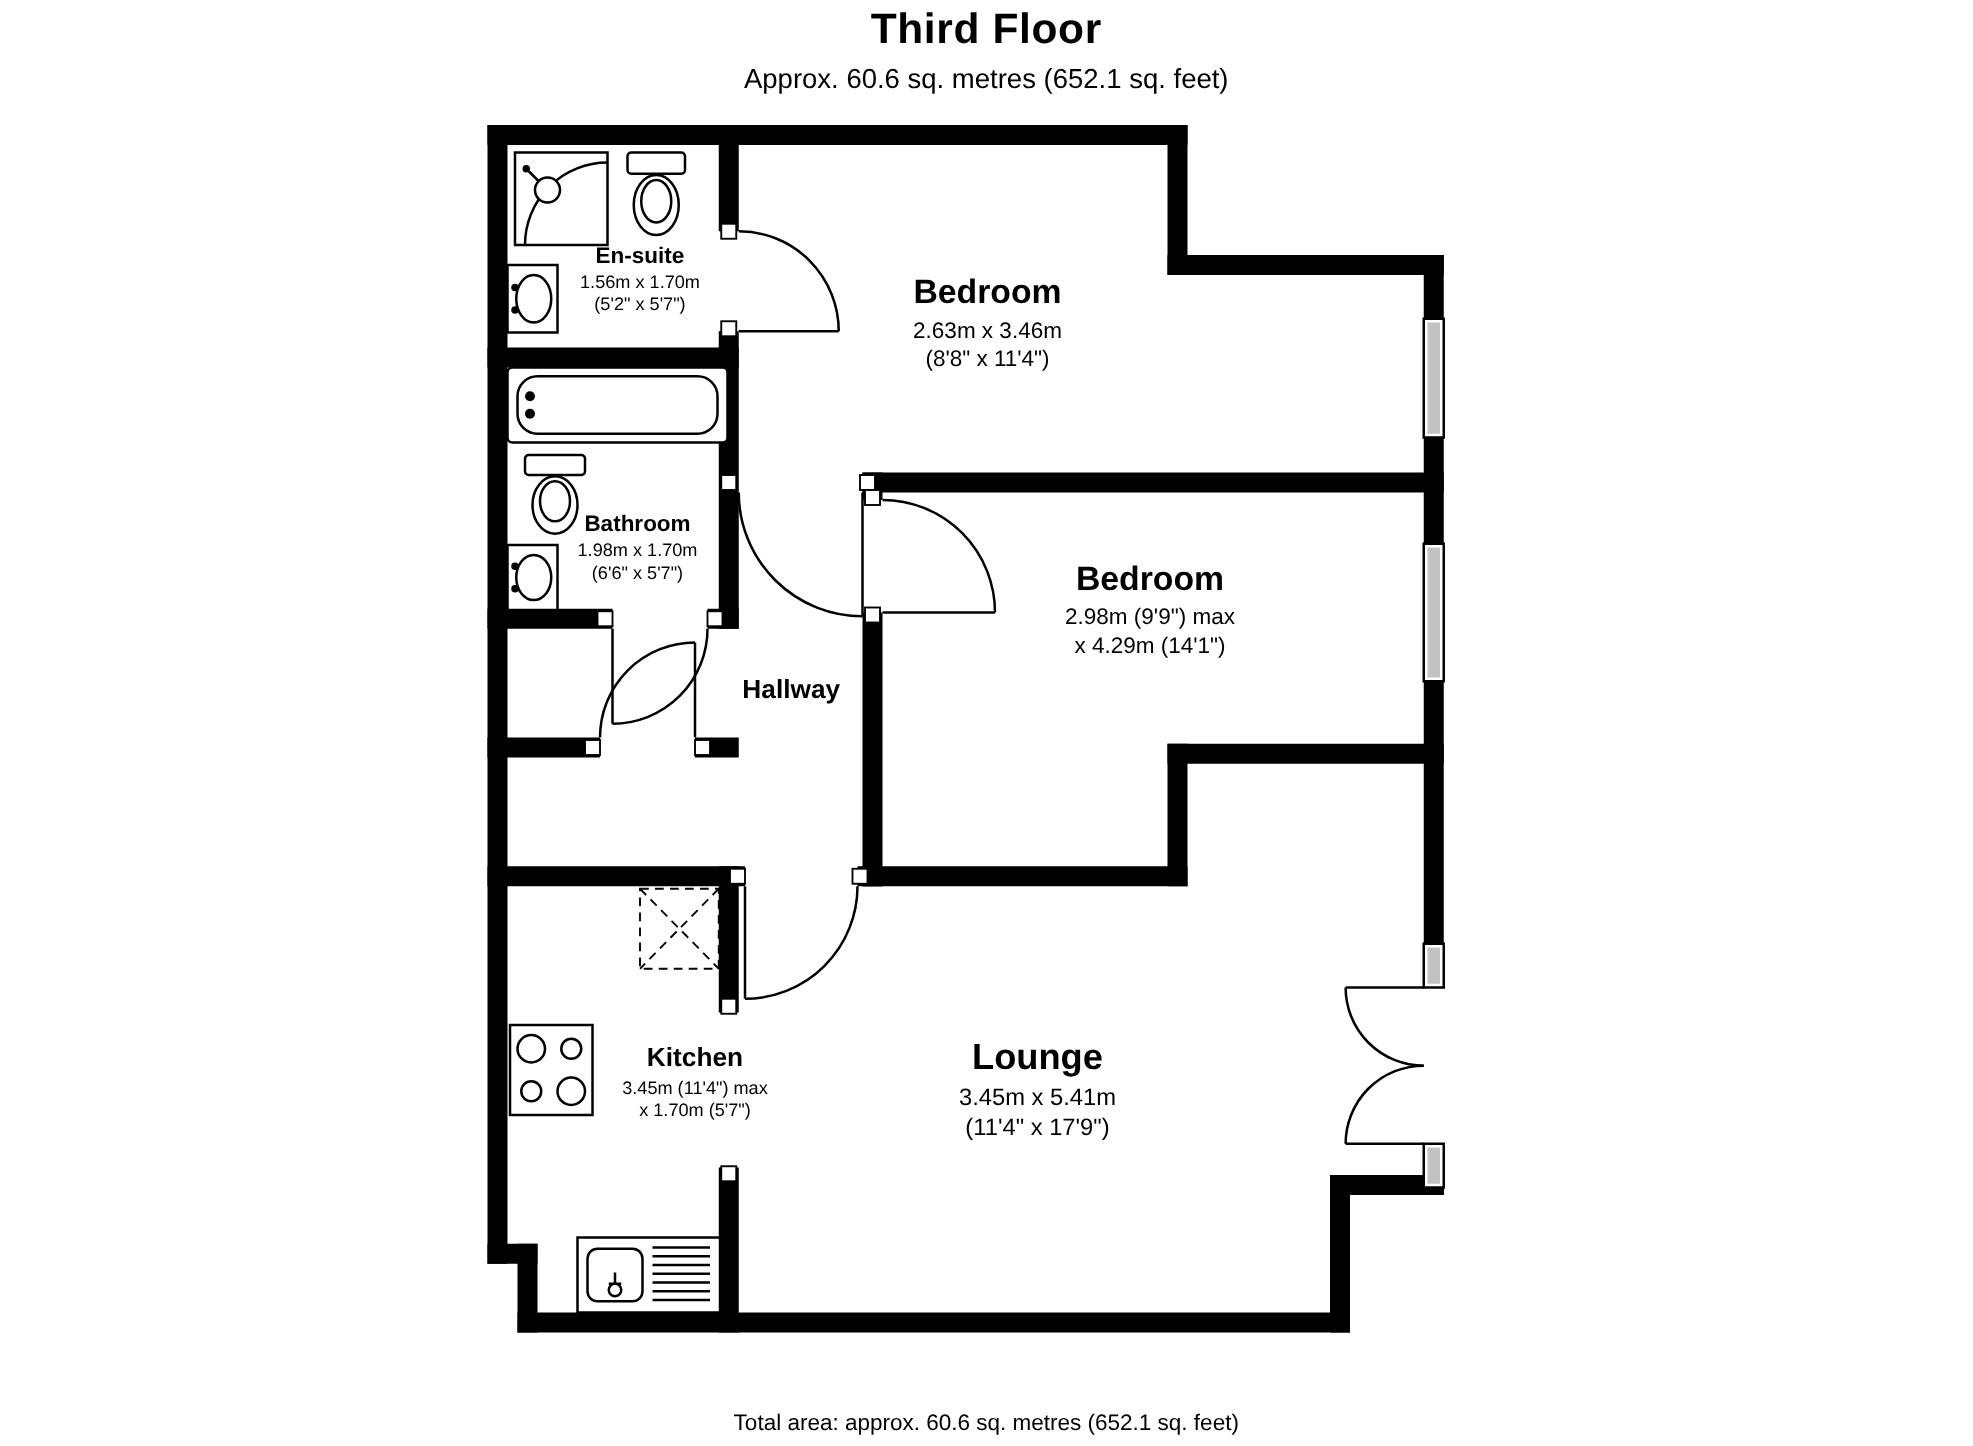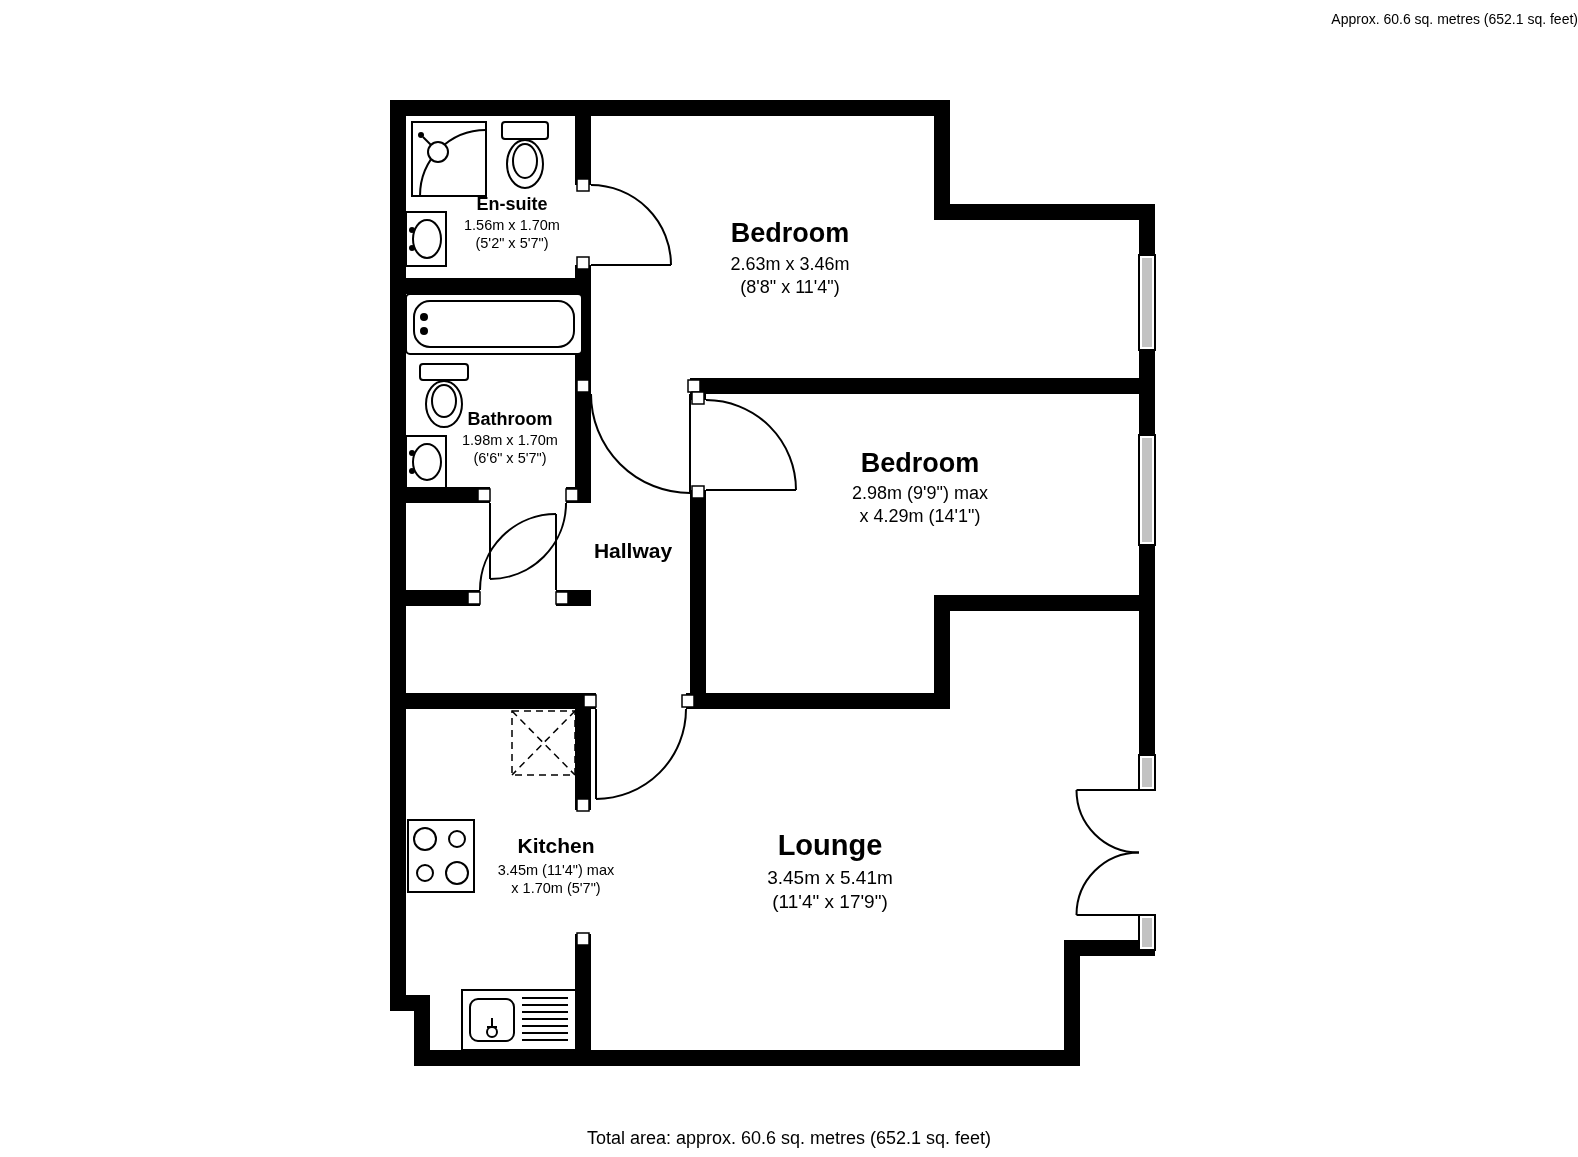--- a/index.html
+++ b/index.html
@@ -2,32 +2,33 @@
 <html><head>
 <meta charset="utf-8">
 <style>
   html,body{margin:0;padding:0;background:#fff;}
   .page{
     position:relative;width:1578px;height:1157px;background:#fff;
     font-family:"Liberation Sans",sans-serif;overflow:hidden;color:#000;
   }
   .header{position:absolute;top:4px;left:0;width:100%;text-align:center;}
   .title{font-size:34px;font-weight:bold;letter-spacing:0.5px;}
-  .subtitle{font-size:14px;margin-top:7px;text-align:right;}
+  .subtitle{font-size:22px;margin-top:7px;}
   .footer{position:absolute;bottom:8px;left:0;width:100%;text-align:center;font-size:18px;}
   svg.plan{position:absolute;top:0;left:0;}
   svg text{font-family:"Liberation Sans",sans-serif;fill:#000;}
   .room-name{font-weight:bold;}
 </style>
 </head>
 <body>
 
 <div class="page">
 
   <div class="header">
+    <div class="title">Third Floor</div>
     <div class="subtitle">Approx. 60.6 sq. metres (652.1 sq. feet)</div>
   </div>
 
   <svg class="plan" width="1578" height="1157" viewBox="0 0 1578 1157" xmlns="http://www.w3.org/2000/svg">
 
     <g fill="#000" stroke="none">
       <rect x="390" y="100" width="560" height="16"></rect>
       <rect x="934" y="100" width="16" height="120"></rect>
       <rect x="934" y="204" width="221" height="16"></rect>
       <rect x="1139" y="204" width="16" height="752"></rect>

